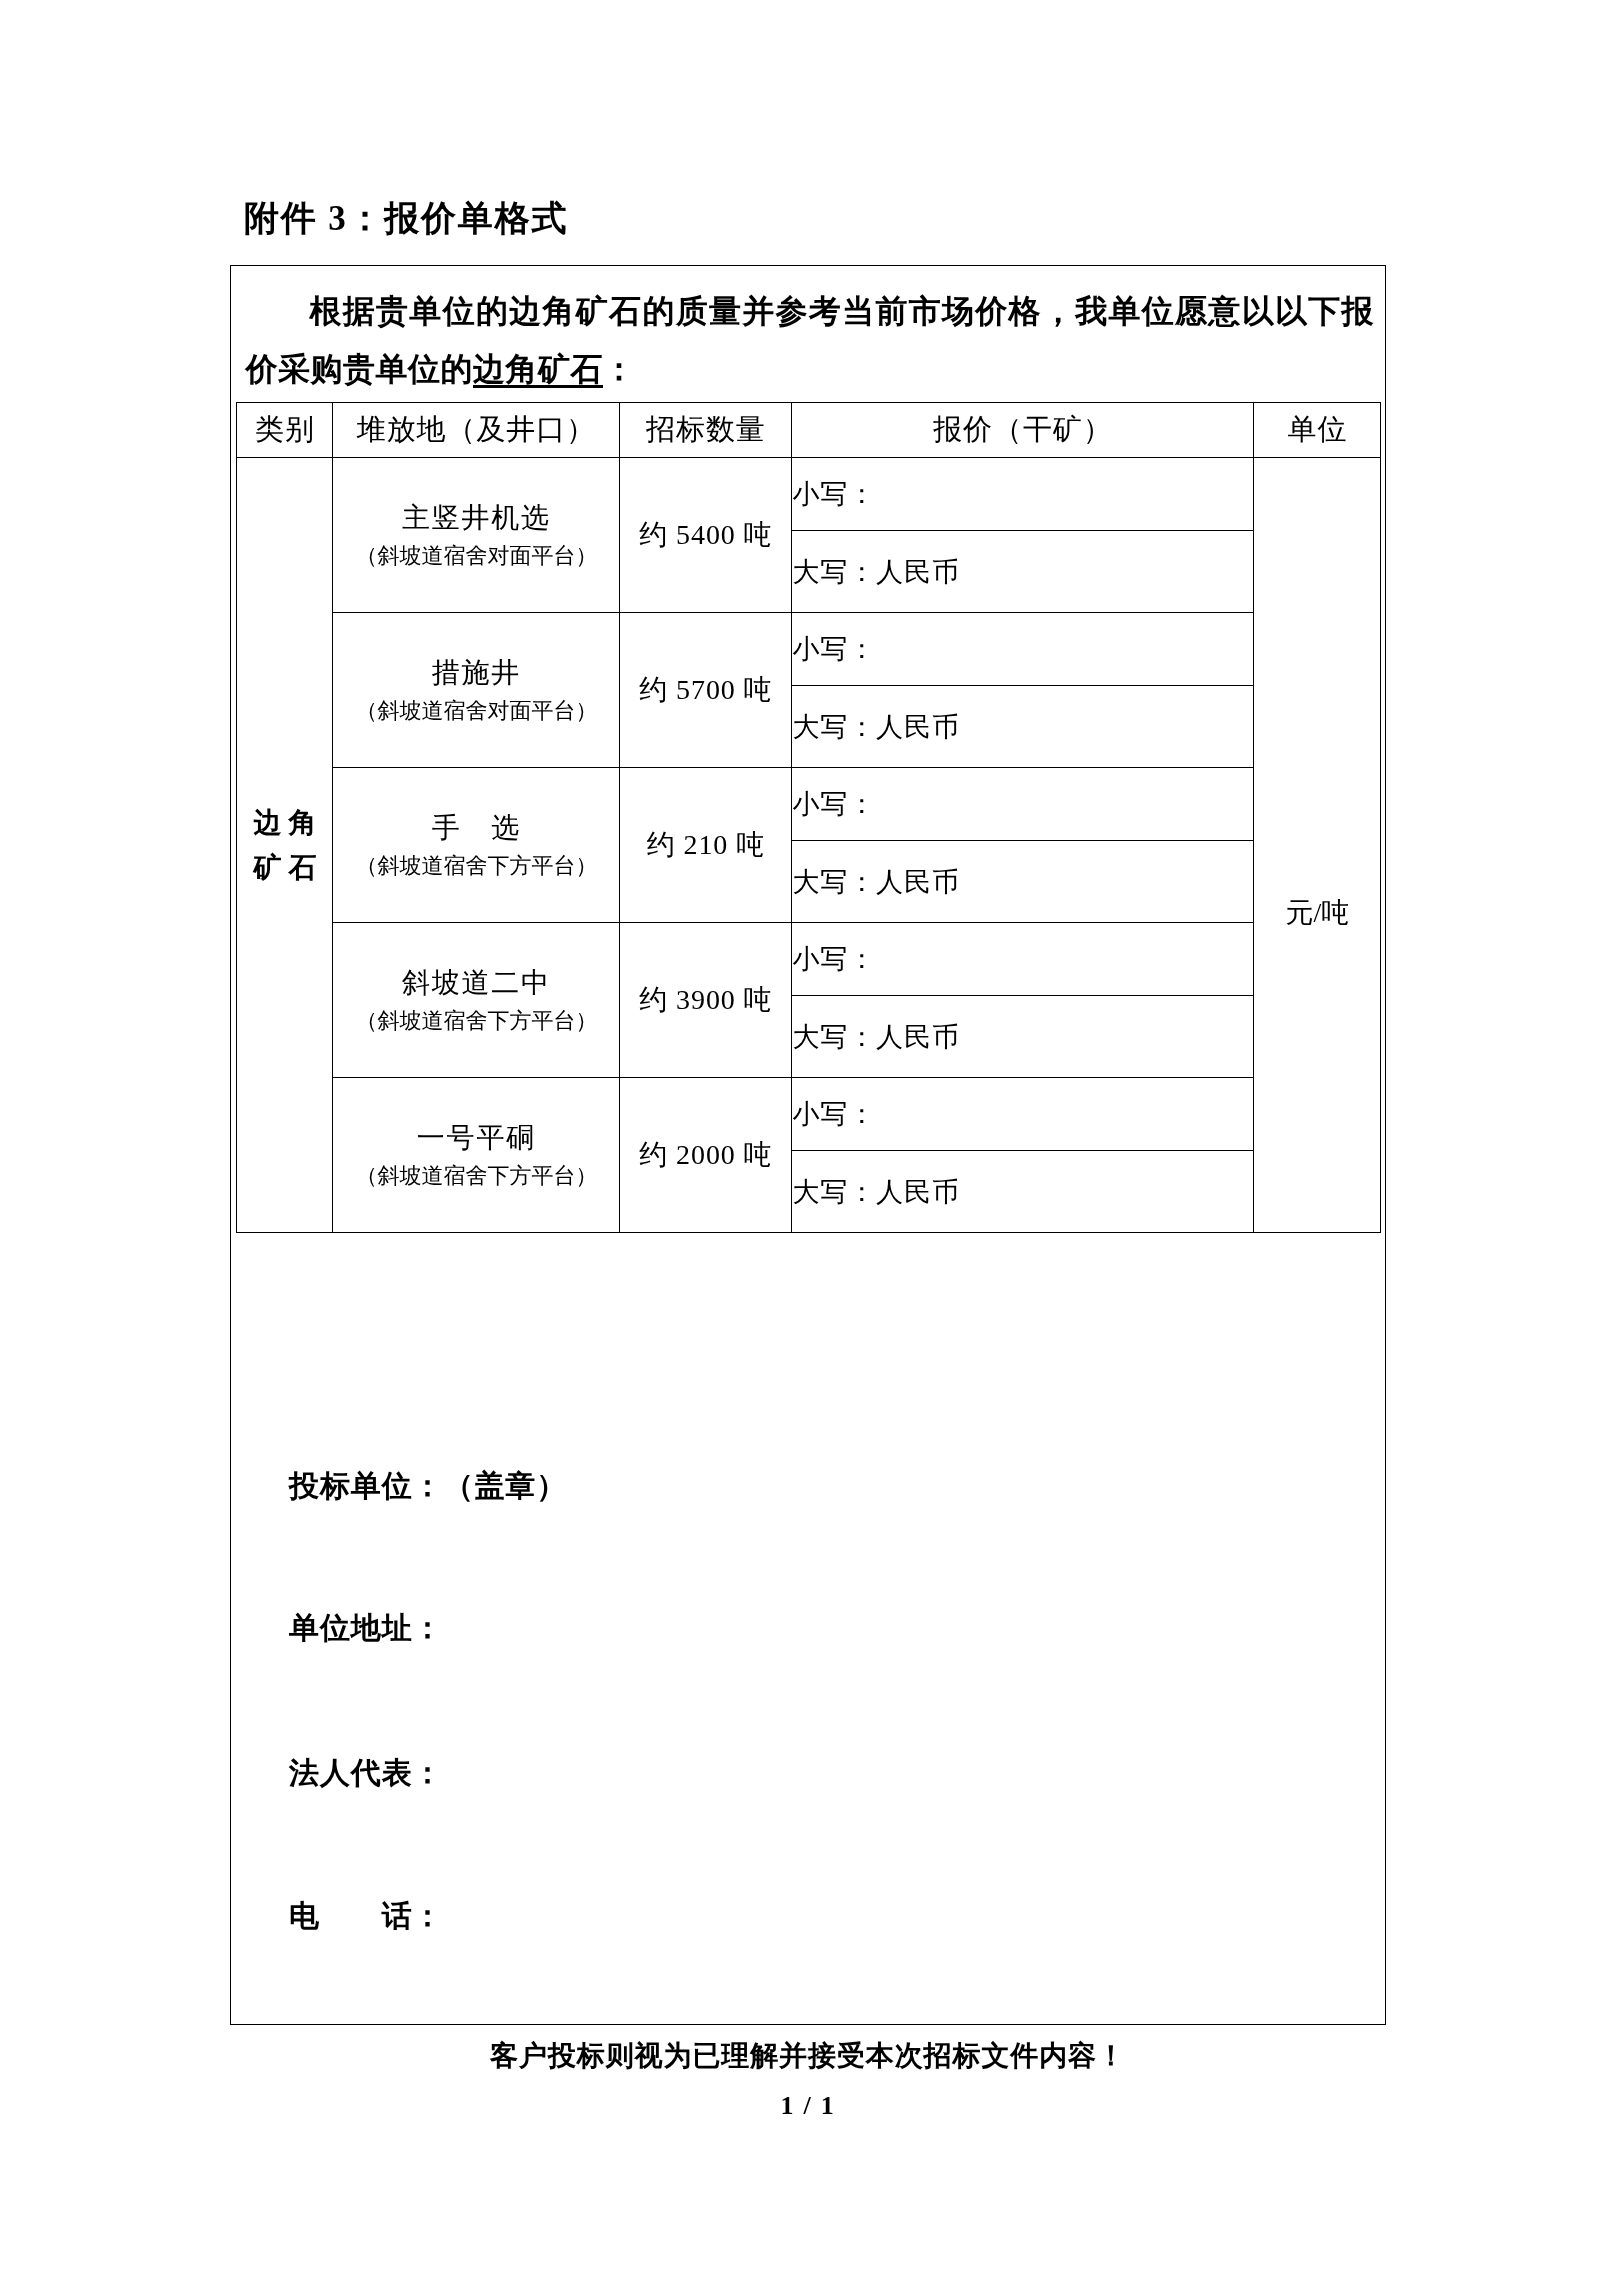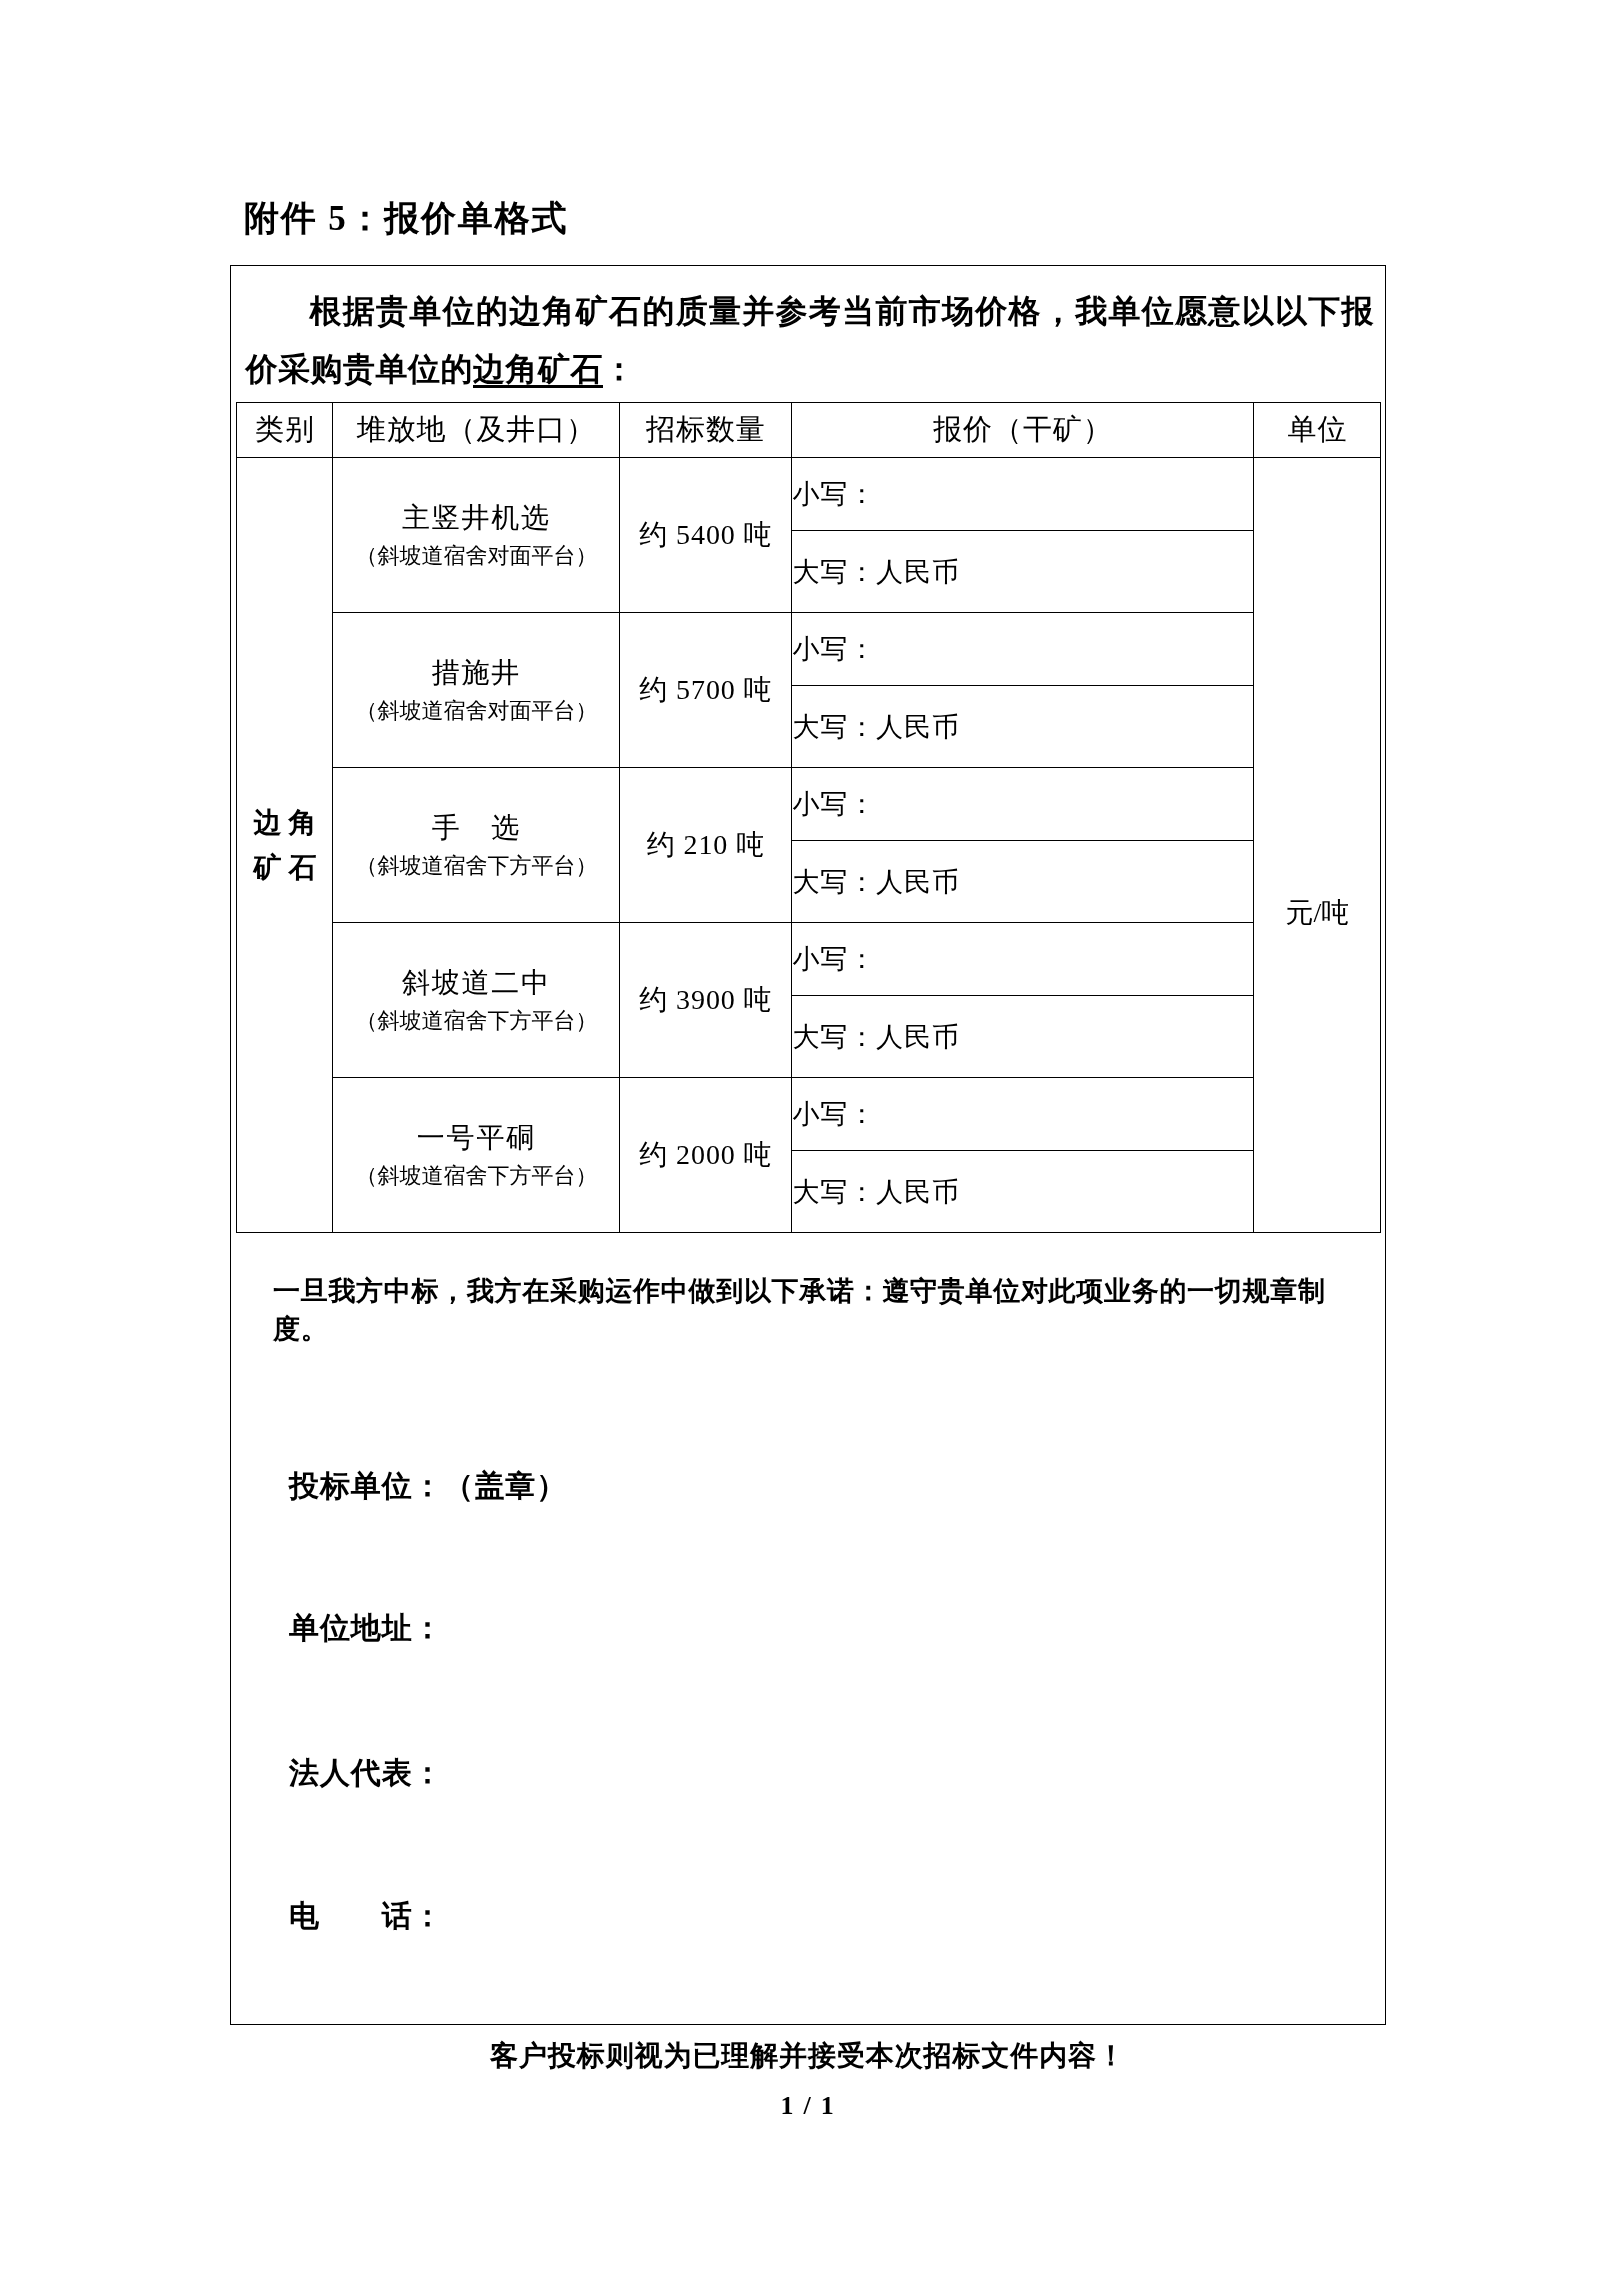--- a/index.html
+++ b/index.html
@@ -115,21 +115,21 @@
     font-size: 26px;
     font-weight: 700;
     letter-spacing: 1.8px;
   }
 </style>
 </head>
 <body>
 
 <div class="page">
 
-  <div class="doc-title">附件 5：报价单格式</div>
+  <div class="doc-title">附件 3：报价单格式</div>
 
   <div class="outer-box">
 
     <div class="intro"><span>根据贵单位的边角矿石的质量并参考当前市场价格，我单位愿意以以下报价采购贵单位的</span><span class="u">边角矿石</span><span>：</span></div>
 
     <table class="quote-table">
       <colgroup>
         <col style="width:96px">
         <col style="width:287px">
         <col style="width:172px">
@@ -207,21 +207,20 @@
           </td>
           <td class="qty-cell" rowspan="2">约 2000 吨</td>
           <td class="price-cell">小写：</td>
         </tr>
         <tr class="sub-bottom">
           <td class="price-cell">大写：人民币</td>
         </tr>
       </tbody>
     </table>
 
-    <div class="commitment">一旦我方中标，我方在采购运作中做到以下承诺：遵守贵单位对此项业务的一切规章制度。</div>
 
     <div class="sign-field f0">投标单位：（盖章）</div>
     <div class="sign-field f1">单位地址：</div>
     <div class="sign-field f2">法人代表：</div>
     <div class="sign-field f3">电　　话：</div>
 
   </div>
 
   <div class="footer-note">客户投标则视为已理解并接受本次招标文件内容！</div>
   <div class="page-number">1 / 1</div>

